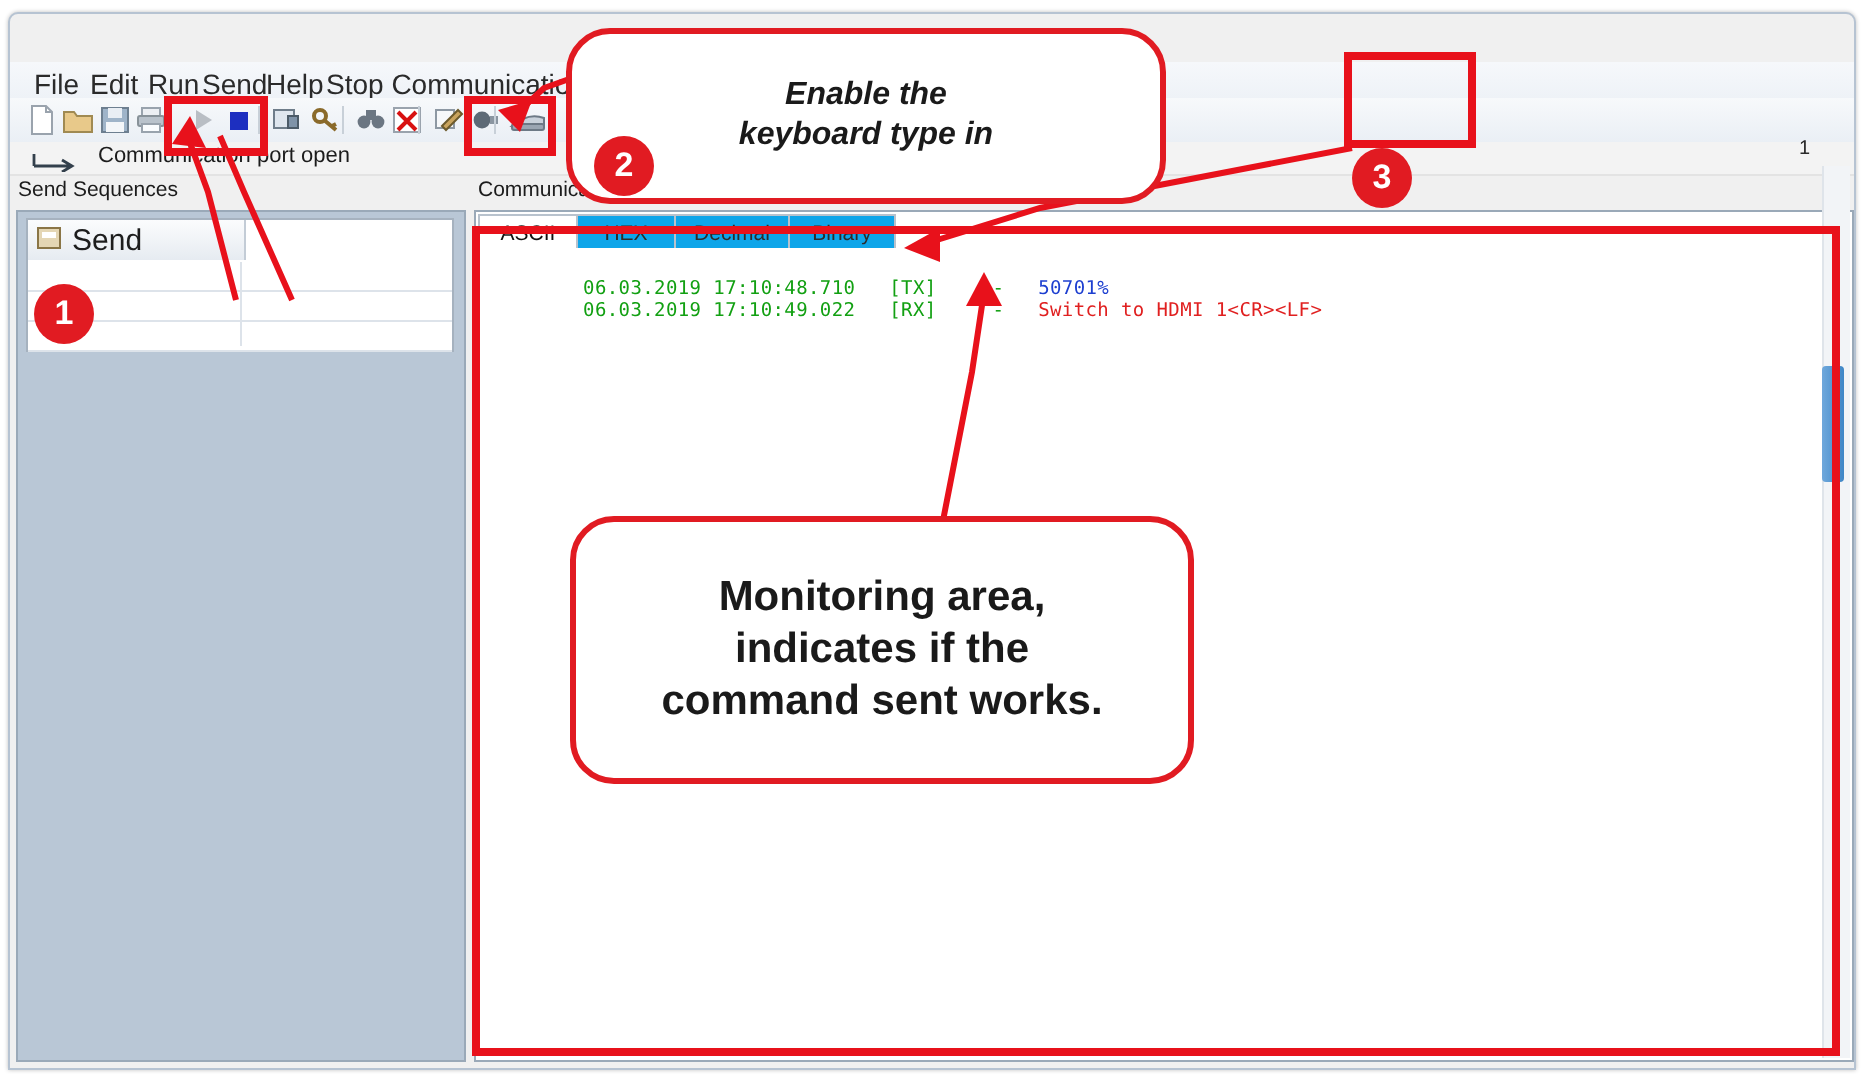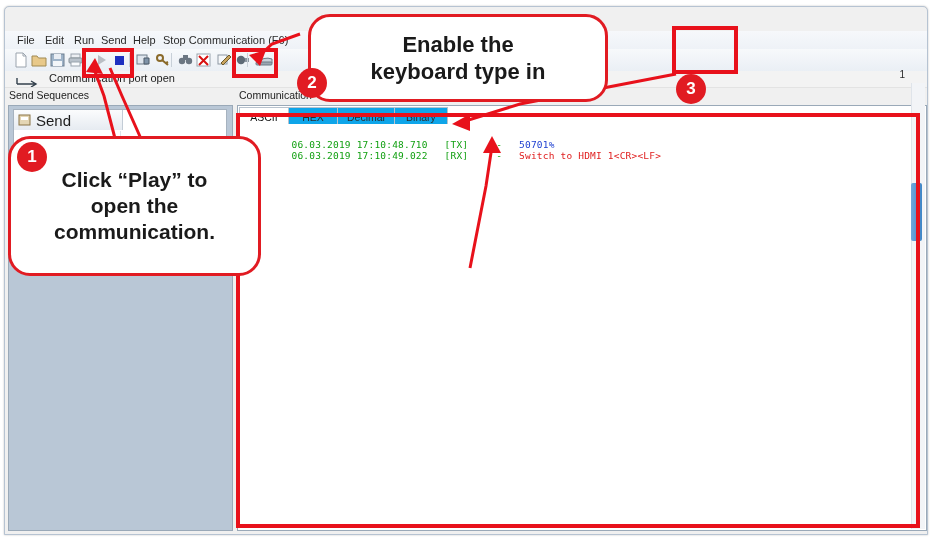--- a/index.html
+++ b/index.html
@@ -20,21 +20,21 @@
   .win-btns{position:absolute;right:4px;top:2px;display:flex;gap:2px;}
   .win-btn{width:30px;height:18px;border:1px solid #c4ced9;border-radius:2px;
       background:linear-gradient(180deg,#fdfdfe,#e9eef4);
       display:flex;align-items:center;justify-content:center;}
   .win-btn svg{opacity:.75;}
 
   
   .menubar{position:absolute;left:0;top:24px;width:100%;height:18px;
       background:linear-gradient(180deg,#f6f8fb,#eef2f7);
       border-bottom:1px solid #e2e8ef;}
-  .menu-item{position:absolute;top:2px;font-size:11px;color:#2a2a2a;
+  .menu-item{position:absolute;top:2px;font-size:14px;color:#2a2a2a;
       padding:1px 4px;white-space:nowrap;}
 
   
   .toolbar{position:absolute;left:0;top:42px;width:100%;height:22px;
       background:linear-gradient(180deg,#f7f9fb,#eaeff5);
       border-bottom:1px solid #dde4ec;}
   .tb-ico{position:absolute;top:3px;width:17px;height:16px;}
   .tb-sep{position:absolute;top:4px;width:1px;height:14px;background:#c8d0d8;}
 
   
@@ -277,35 +277,35 @@
     <path d="M470 268 L486 186 L492 146" stroke="#e8111b" stroke-width="3" fill="none"></path>
     <polygon points="492,136 501,153 483,153" fill="#e8111b"></polygon>
   </svg>
 
   <div class="hl-box" style="left:82px;top:48px;width:44px;height:22px;"></div>
   <div class="hl-box" style="left:232px;top:48px;width:38px;height:22px;"></div>
   <div class="hl-box" style="left:672px;top:26px;width:58px;height:40px;"></div>
 
   <div class="big-frame" style="left:236px;top:113px;width:676px;height:407px;"></div>
 
-  <div class="callout" style="left:8px;top:136px;width:227px;height:134px;font-size:21px;padding:0 10px;">
-    <span style="white-space:pre-line;">Click “Play” to
-open the
-communication.</span>
-  </div>
   <div class="badge" style="left:17px;top:142px;">
     <span>1</span>
   </div>
 
-  <div class="callout" style="left:308px;top:14px;width:278px;height:82px;font-size:22px;padding:0 8px;">
+  <div class="callout" style="left:283px;top:14px;width:278px;height:82px;font-size:16px;padding:0 8px;font-style:italic;">
     <span style="white-space:pre-line;">Enable the
 keyboard type in</span>
   </div>
   <div class="badge" style="left:297px;top:68px;">
     <span>2</span>
   </div>
 
   <div class="badge" style="left:676px;top:74px;">
     <span>3</span>
   </div>
 
+  <div class="callout" style="left:285px;top:258px;width:290px;height:128px;font-size:21px;padding:0 8px;">
+    <span style="white-space:pre-line;">Monitoring area,
+indicates if the
+command sent works.</span>
+  </div>
 
 </div>
 
 </body></html>

